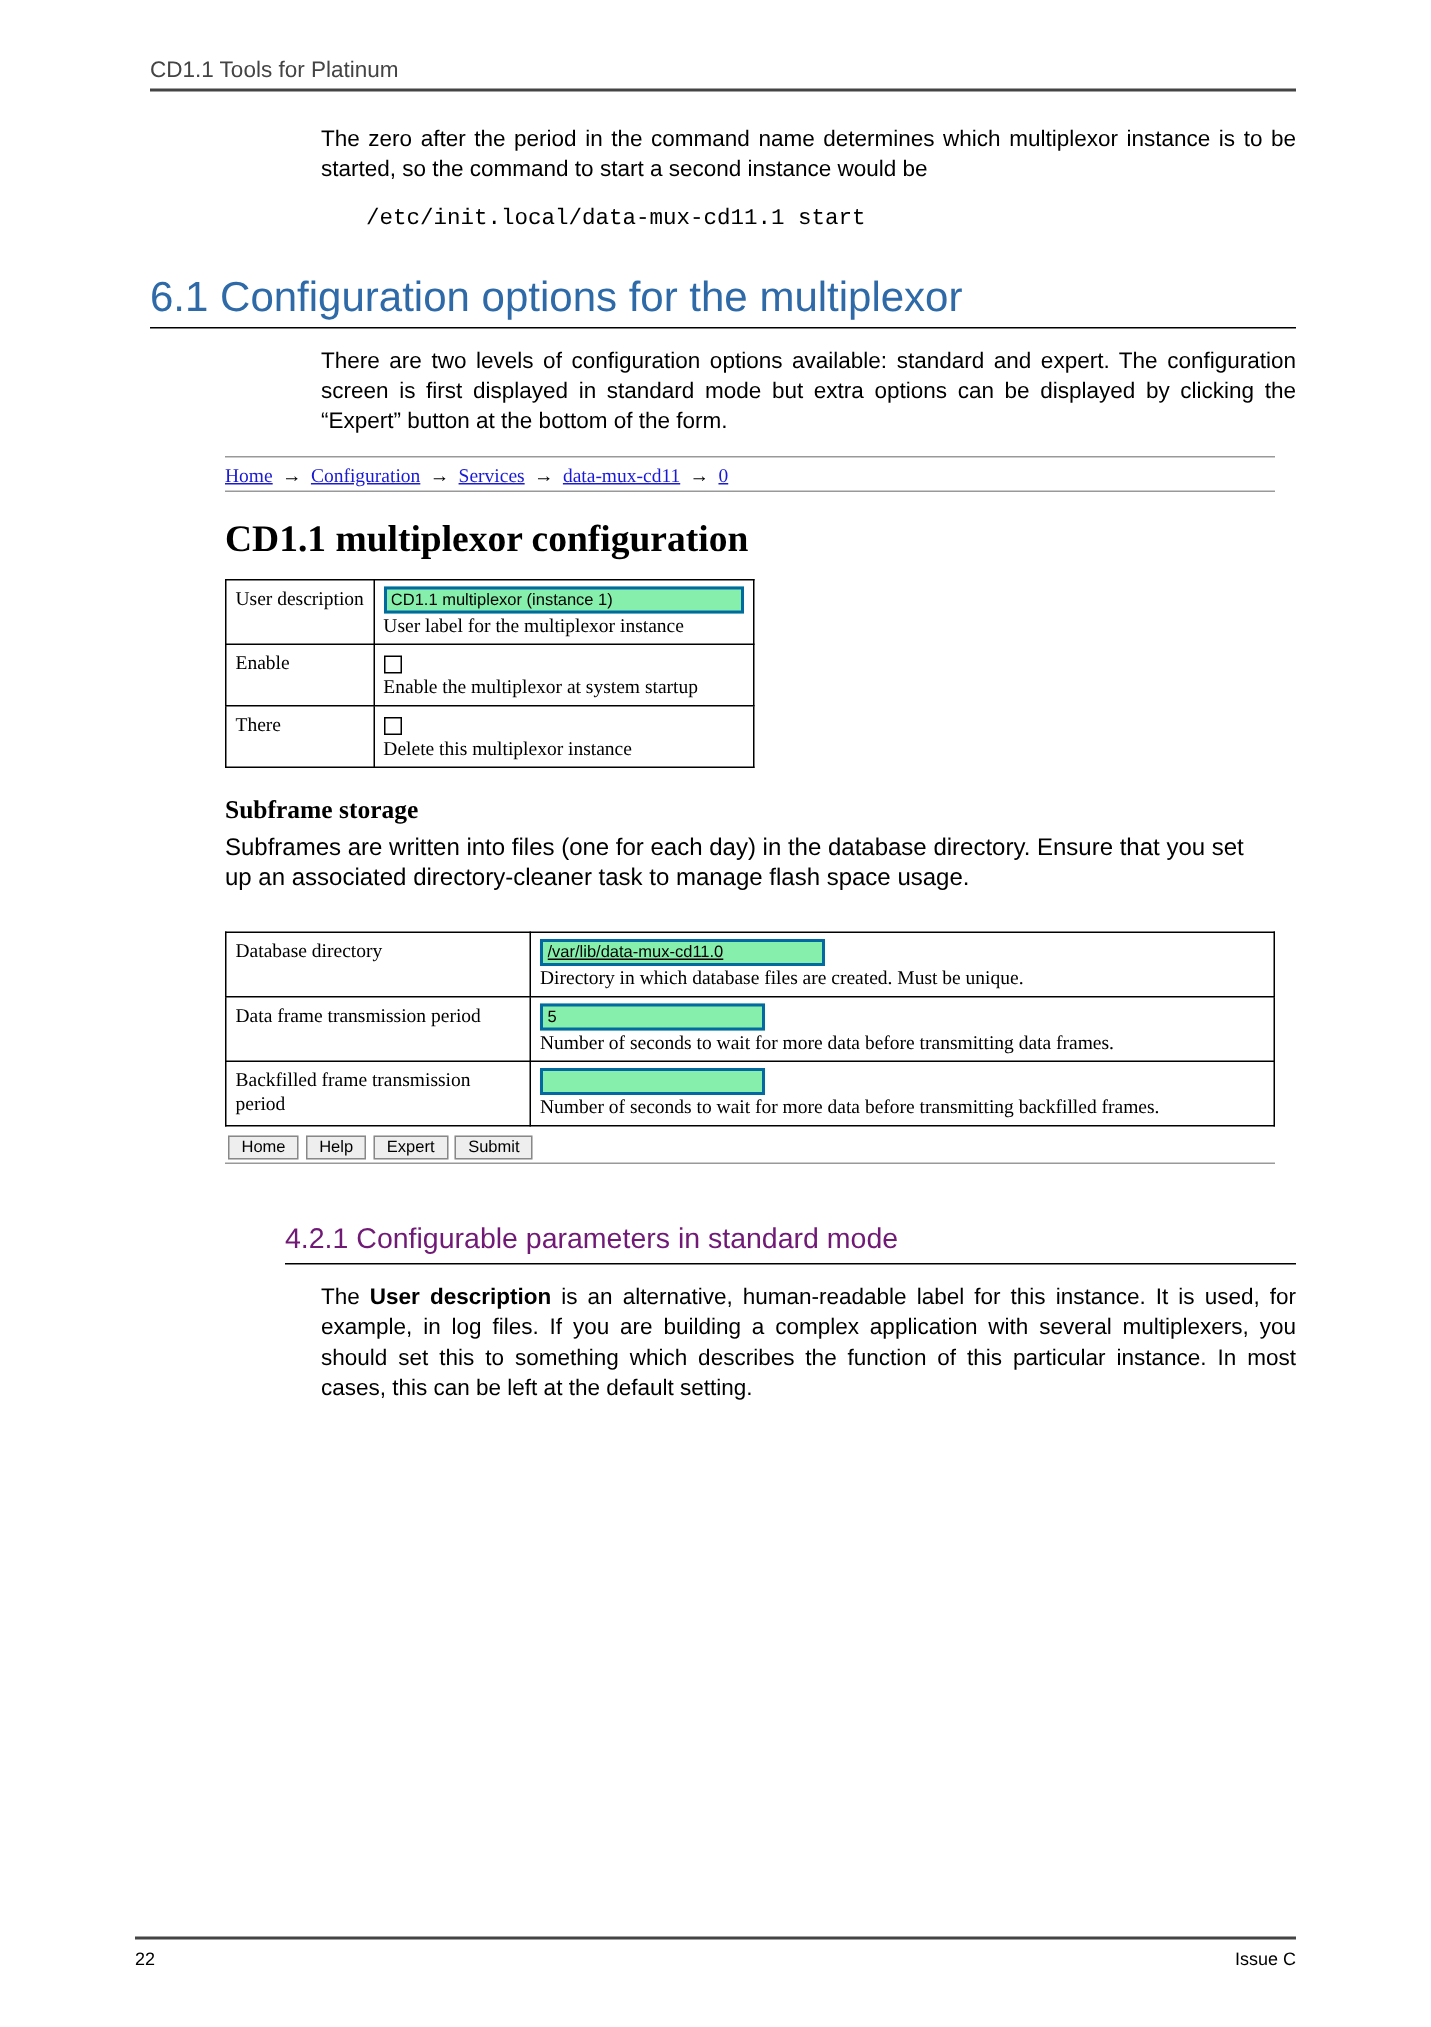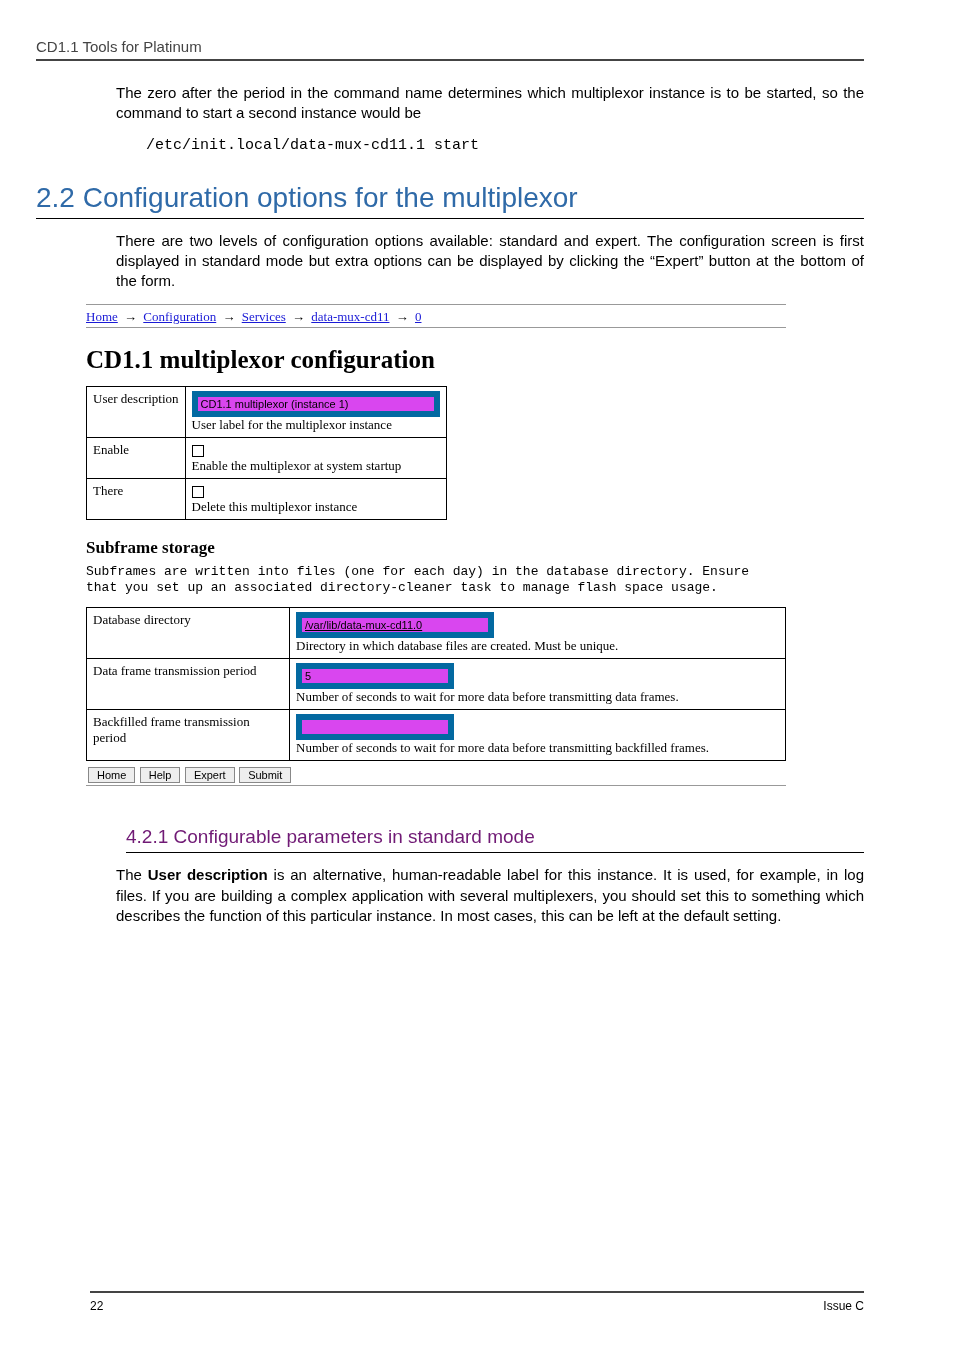--- a/index.html
+++ b/index.html
@@ -5,36 +5,36 @@
   html, body {
     margin: 0;
     padding: 0;
     background: #fff;
     color: #000;
     font-family: Verdana, Geneva, sans-serif;
   }
   .page {
     width: 954px;
     min-height: 1351px;
-    padding: 38px 90px 30px 36px;
+    padding: 38px 90px 30px 100px;
     box-sizing: border-box;
     position: relative;
   }
   .running-head {
     font-size: 15px;
     color: #444;
     margin-bottom: 4px;
   }
   .head-rule {
     border: none;
     border-top: 2px solid #444;
     margin: 0 0 22px 0;
   }
   .indented {
-    margin-left: 80px;
+    margin-left: 114px;
     margin-right: 0;
   }
   .body-p {
     font-size: 15px;
     line-height: 1.35;
     text-align: justify;
     margin: 12px 0;
   }
   .code-line {
     font-family: "Courier New", monospace;
@@ -94,39 +94,39 @@
   .cfg-table td {
     border: 1px solid #000;
     padding: 4px 6px;
     vertical-align: top;
   }
   .cfg-table td.label { font-family: Georgia, serif; }
   .sm-input {
     font-family: Arial, sans-serif;
     font-size: 11px;
     padding: 1px 3px;
-    border: 6px solid #0369a1;
-    background: #d946ef;
+    border: 2px solid #0369a1;
+    background: #86efac;
   }
   .descline {
     font-family: Georgia, 'Times New Roman', serif;
     font-size: 13px;
     margin-top: 2px;
   }
   .shot-h2 {
     font-family: Liberation Serif, serif;
     font-size: 17px;
     font-weight: 700;
     margin: 18px 0 6px 0;
   }
   .shot-p {
-    font-family: Liberation Mono, monospace;
-    font-size: 13px;
+    font-family: Liberation Sans, sans-serif;
+    font-size: 16px;
     line-height: 1.3;
-    margin: 0 0 10px 0;
+    margin: 0 0 24px 0;
   }
   .btn {
     font-family: Arial, sans-serif;
     font-size: 11px;
     padding: 1px 8px;
     background: #eee;
     border: 1px solid #888;
     display: inline-block;
   }
   .btn-row { margin: 4px 0 2px 2px; }
@@ -162,21 +162,21 @@
 <div class="page">
 
   <div class="running-head">CD1.1 Tools for Platinum</div>
   <hr class="head-rule">
 
   <div class="indented">
     <p class="body-p">The zero after the period in the command name determines which  multiplexor instance is to be started, so the command to start a second instance would be</p>
     <p class="body-p code-line" style="margin-left:30px">/etc/init.local/data-mux-cd11.1 start</p>
   </div>
 
-  <div class="h2-num">2.2 Configuration options for the multiplexor</div>
+  <div class="h2-num">6.1 Configuration options for the multiplexor</div>
   <hr class="h2-rule">
 
   <div class="indented">
     <p class="body-p">There are two levels of configuration options available: standard and expert.  The configuration screen is first displayed in standard mode but extra options can be displayed by clicking the “Expert” button at the bottom of the form.</p>
   </div>
 
   <div class="shot">
     <hr class="shot-hr">
     <div class="crumbs">
       <span class="link">Home</span>

